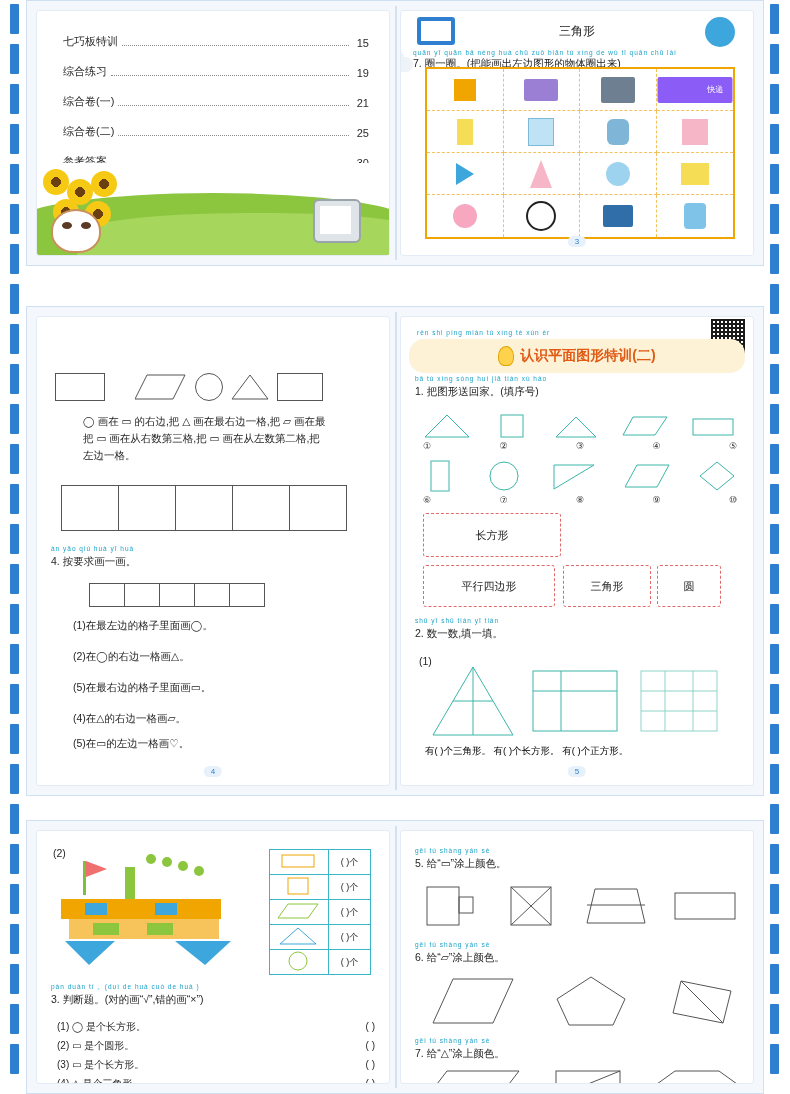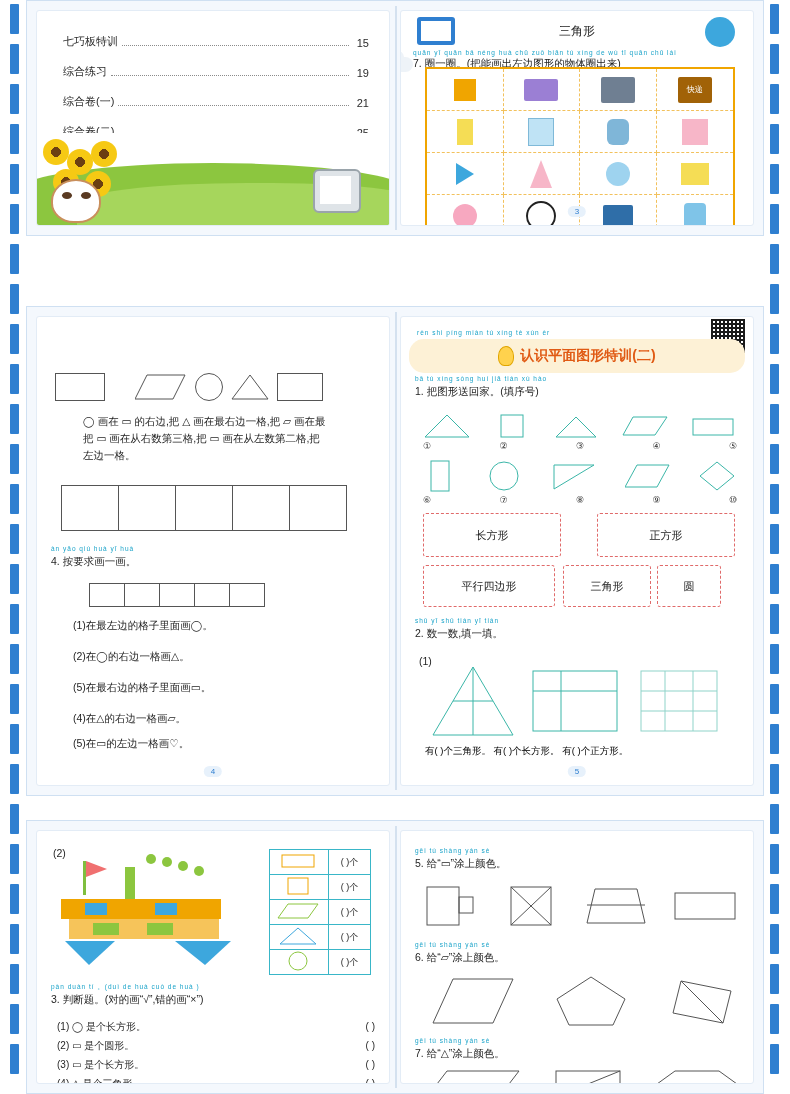--- a/index.html
+++ b/index.html
@@ -24,21 +24,21 @@
   }
   .page{
     position:absolute;top:10px;bottom:10px;background:#ffffff;
     border:1px solid #e3ecf6;border-radius:3px;overflow:hidden;
   }
   .page.left{left:10px;width:352px;}
   .page.right{right:10px;width:352px;}
   .gutter{position:absolute;top:6px;bottom:6px;left:50%;width:2px;background:linear-gradient(to right,#dfe9f4,#c9d9ea,#dfe9f4);}
 
   
-  #spread1{top:0;height:236px;}
+  #spread1{top:0;height:266px;}
   .toc{position:absolute;left:26px;right:20px;top:8px;font-size:11px;color:#2b2b2b;}
   .toc-row{display:flex;align-items:flex-end;height:30px;}
   .toc-title{white-space:nowrap;}
   .toc-dots{flex:1;border-bottom:1px dotted #8b8b8b;margin:0 4px 3px 4px;height:1px;}
   .toc-page{width:16px;text-align:right;}
   .scene{position:absolute;left:0;right:0;bottom:0;height:92px;background:#ffffff;overflow:hidden;}
   .hill{position:absolute;left:-20px;right:-20px;bottom:0;height:62px;background:#8cc63f;border-radius:60% 60% 0 0/34px 34px;}
   .hill2{position:absolute;left:40px;right:-40px;bottom:0;height:42px;background:#a6d65c;border-radius:60% 55% 0 0/26px 26px;}
   .sun-cluster{position:absolute;left:4px;bottom:8px;width:90px;height:78px;}
   .flower{position:absolute;width:26px;height:26px;border-radius:50%;
@@ -230,21 +230,21 @@
       <div class="cell">
           <span class="shape" style="width:22px;height:22px;background:#f0a500;"></span>
         </div>
       <div class="cell">
           <span class="shape" style="width:34px;height:22px;background:#9b7fd4;border-radius:2px;"></span>
         </div>
       <div class="cell">
           <span class="shape" style="width:34px;height:26px;background:#6f7f92;border-radius:2px;"></span>
         </div>
       <div class="cell">
-          <span class="shape" style="width:34px;height:26px;background:#a16207;border-radius:2px;color:#fff;font-size:8px;display:flex;align-items:center;justify-content:center;">快递</span>
+          <span class="shape" style="width:34px;height:26px;background:#8b5cf6;border-radius:2px;color:#fff;font-size:8px;display:flex;align-items:center;justify-content:center;padding-left:41px;">快递</span>
         </div>
 
       <div class="cell">
           <span class="shape" style="width:16px;height:26px;background:#f5dd55;"></span>
         </div>
       <div class="cell">
           <span class="shape" style="width:24px;height:26px;background:#bfe3f5;border:1px solid #7fb9d8;"></span>
         </div>
       <div class="cell">
           <span class="shape" style="width:22px;height:26px;background:#7fb6d8;border-radius:6px;"></span>
@@ -403,21 +403,20 @@
     </div>
     <div style="position:absolute;left:22px;right:16px;top:178px;display:flex;justify-content:space-between;font-size:9px;color:#333;">
       <span>⑥</span>
       <span>⑦</span>
       <span>⑧</span>
       <span>⑨</span>
       <span>⑩</span>
     </div>
 
     <div style="position:absolute;left:22px;top:196px;width:136px;height:42px;" class="dashbox">长方形</div>
-    <div style="position:absolute;right:18px;top:196px;width:136px;height:42px;" class="dashbox">正方形</div>
     <div style="position:absolute;left:22px;top:248px;width:130px;height:40px;" class="dashbox">平行四边形</div>
     <div style="position:absolute;left:162px;top:248px;width:86px;height:40px;" class="dashbox">三角形</div>
     <div style="position:absolute;left:256px;top:248px;width:62px;height:40px;" class="dashbox">圆</div>
 
     <div style="position:absolute;left:14px;top:300px;">
       <span class="pinyin">shǔ yī shǔ  tián yī tián</span>
       <div class="txt">2. 数一数,填一填。</div>
     </div>
     <div style="position:absolute;left:18px;top:336px;" class="txt">(1)</div>
 

